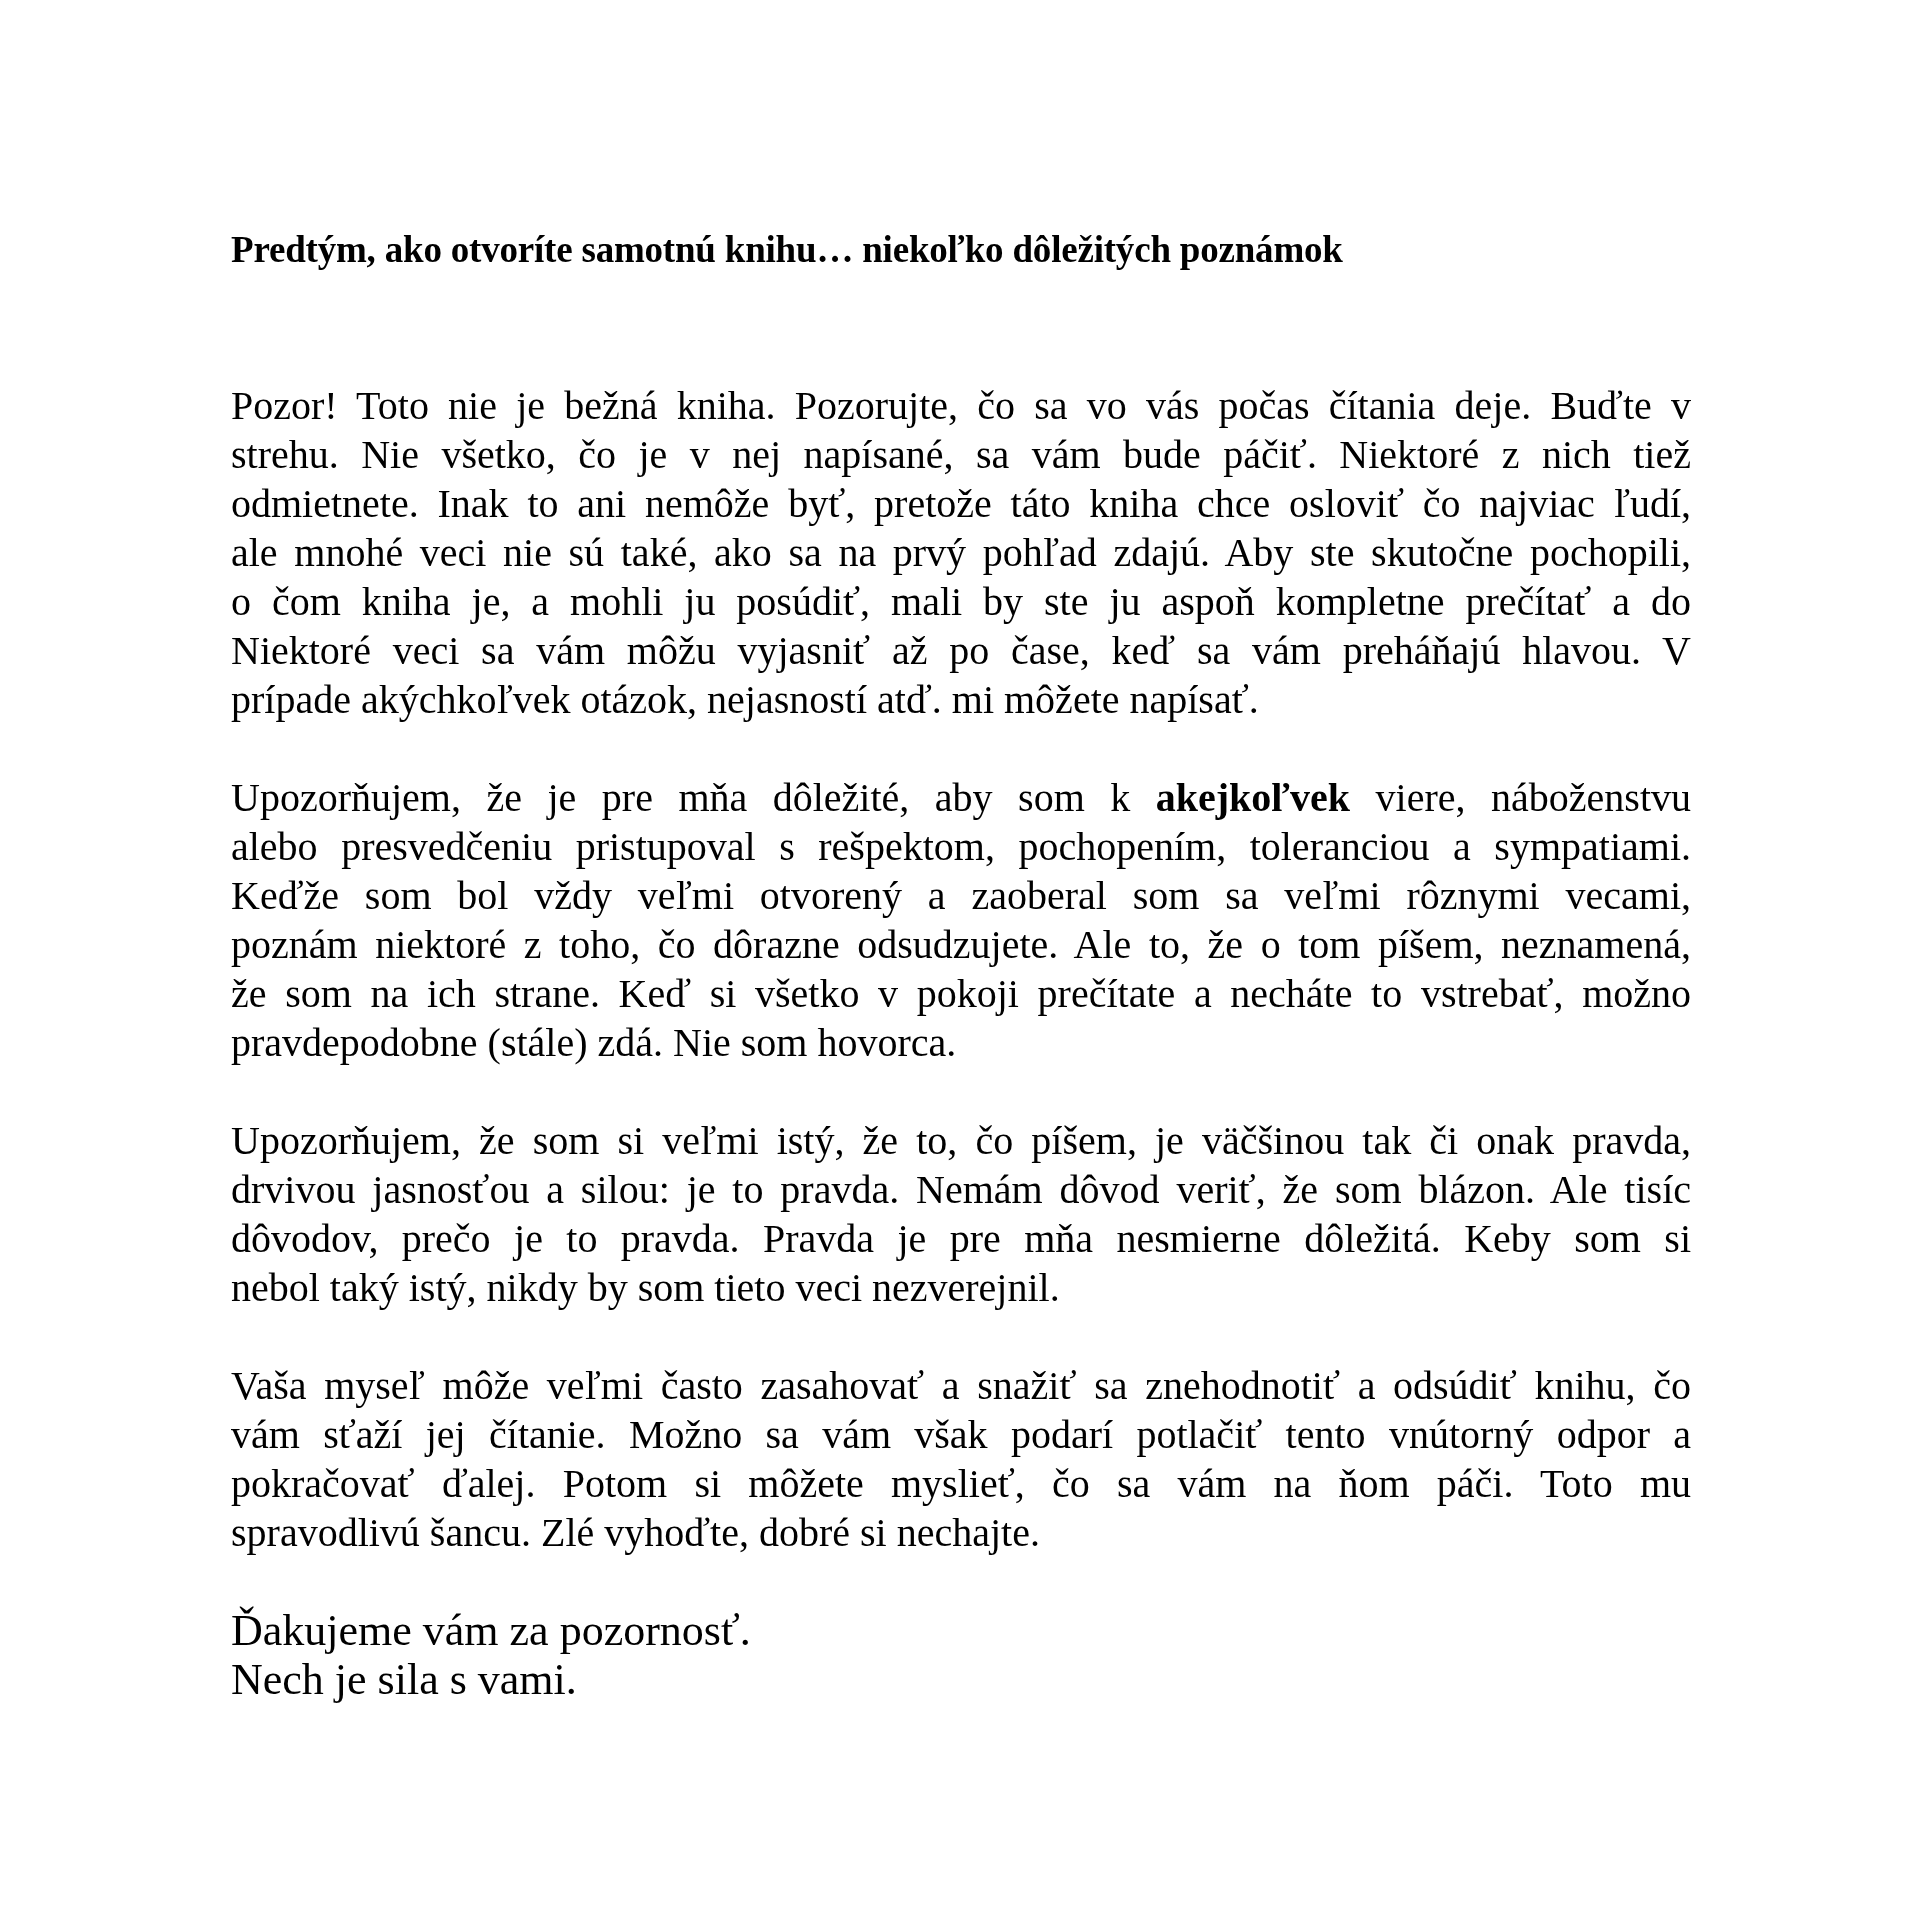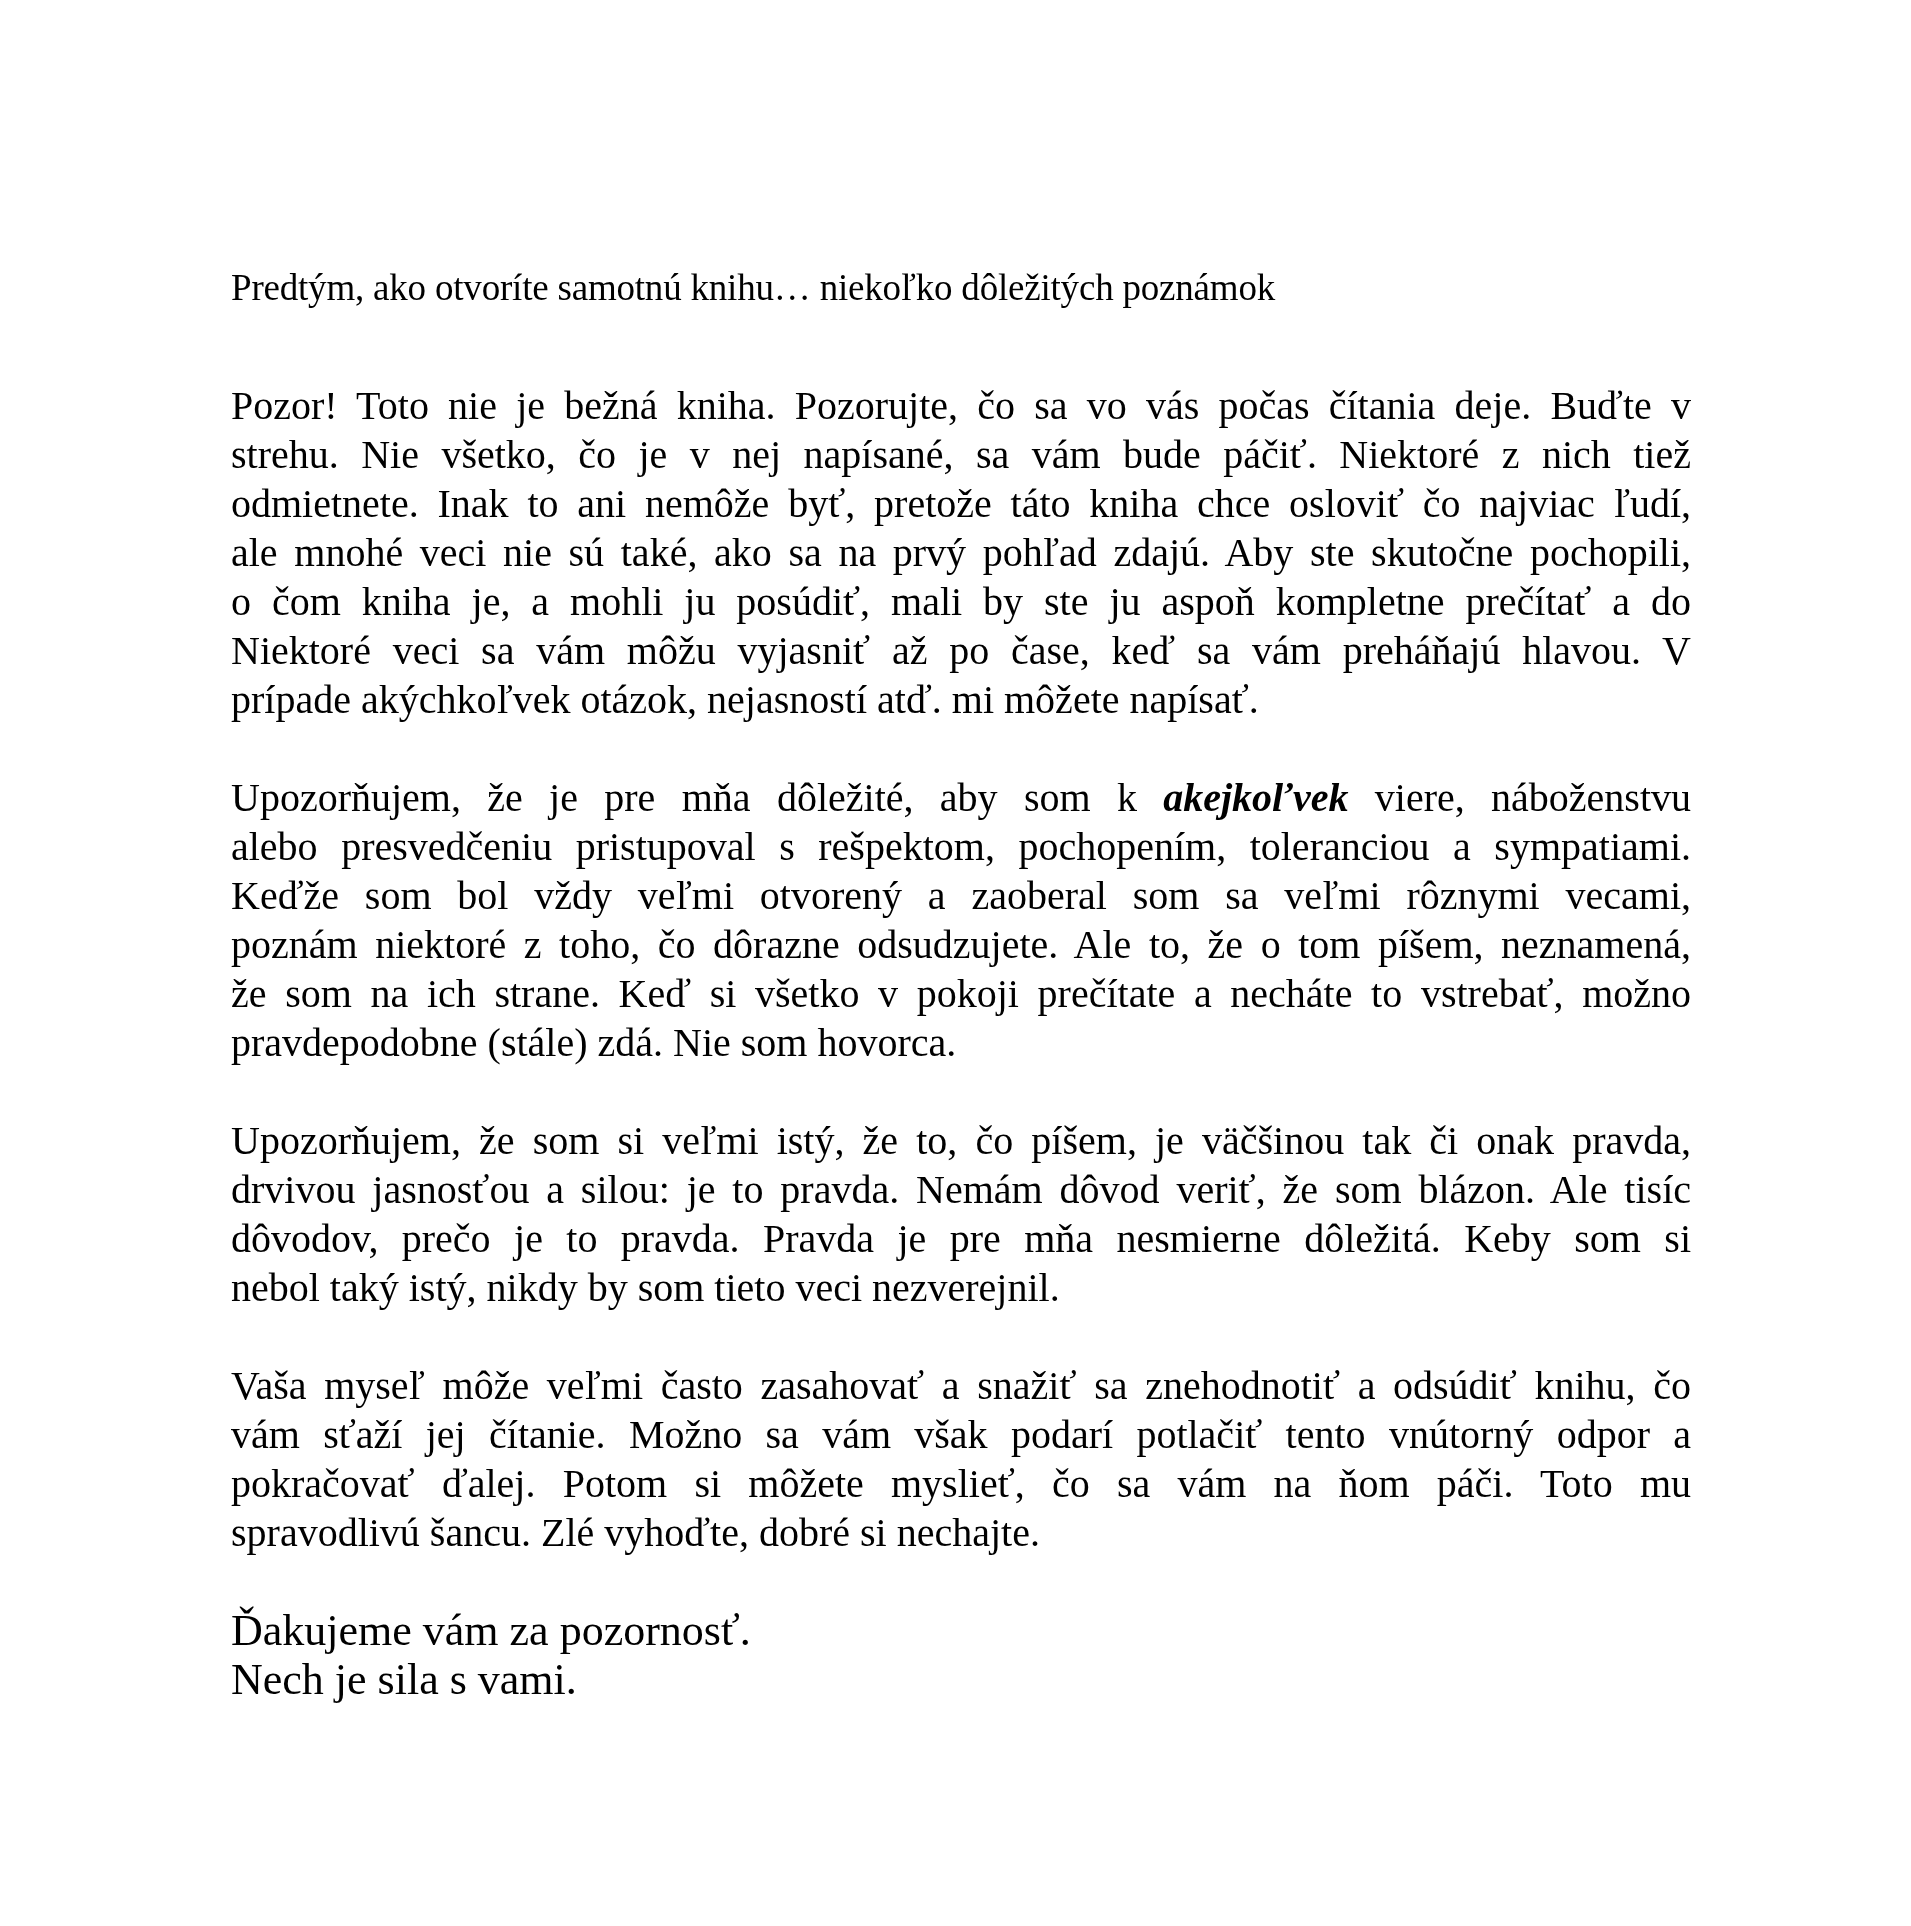--- a/index.html
+++ b/index.html
@@ -19,26 +19,25 @@
       position: absolute;
       left: 231px;
       top: 0;
       width: 1460px;
     }
     .title {
       position: absolute;
       top: 227px;
       left: 0;
       width: 1460px;
-      font-weight: normal;
+      font-weight: bold;
       font-size: 37px;
       line-height: 46px;
       white-space: nowrap;
       letter-spacing: -0.2px;
-      margin-top: 38px;
     }
     .body {
       position: absolute;
       top: 381px;
       left: 0;
       width: 1460px;
     }
     .para {
       font-size: 40px;
       line-height: 49px;
@@ -48,21 +47,20 @@
     .para .line {
       display: block;
       text-align: justify;
       text-align-last: justify;
     }
     .para .line.last {
       text-align-last: left;
     }
     .emph {
       font-weight: bold;
-      font-style: italic;
     }
     .closing {
       font-size: 44px;
       line-height: 49px;
       margin: 0;
     }
   </style>
 </head>
 <body>
 

